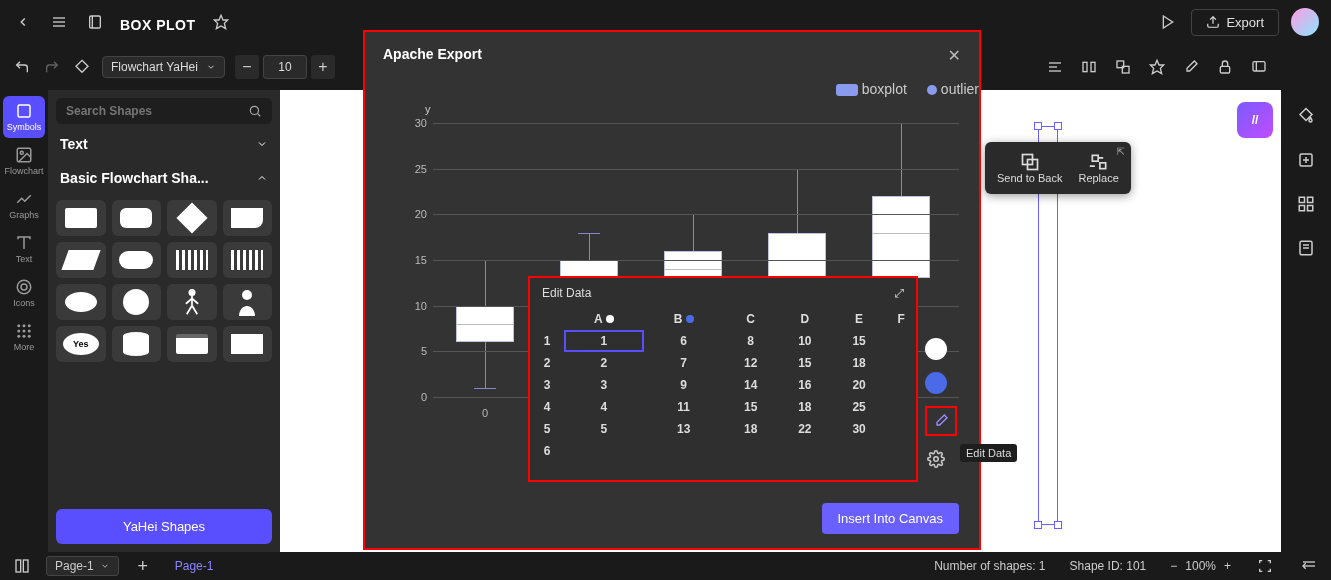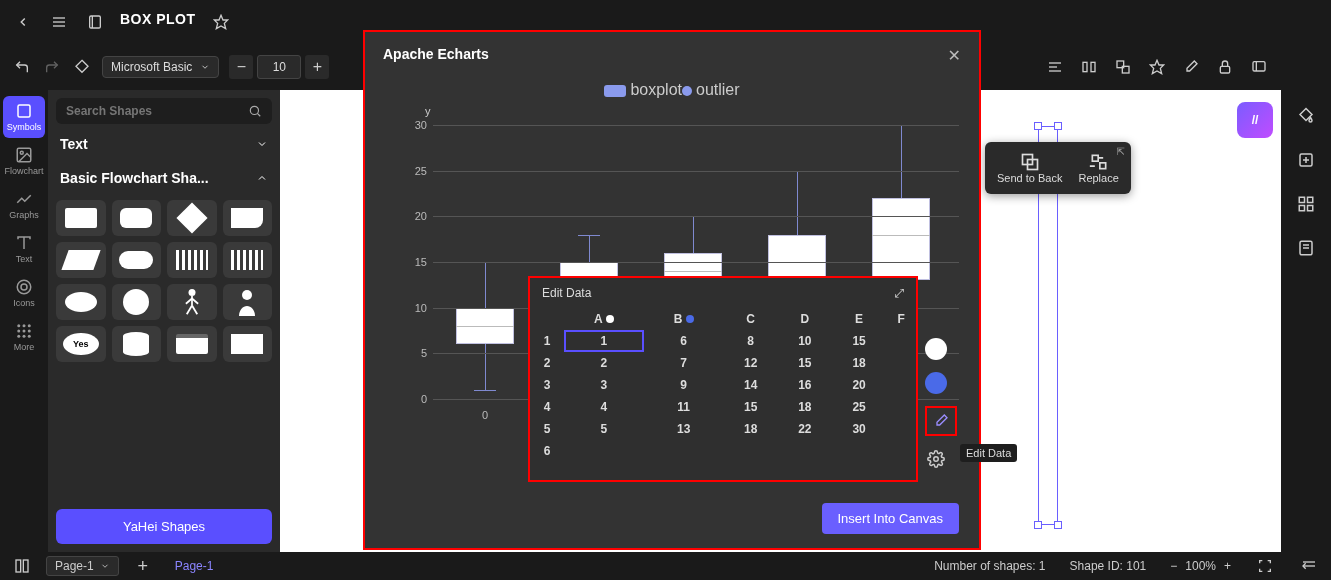--- a/index.html
+++ b/index.html
@@ -1,20 +1,20 @@
 <!DOCTYPE html>
 <html><head>
 <meta charset="utf-8">
 <style>
 * { box-sizing: border-box; margin: 0; padding: 0; font-family: -apple-system, BlinkMacSystemFont, "Segoe UI", sans-serif; }
 body { background: #1a1a1a; color: #e0e0e0; width: 1331px; height: 580px; overflow: hidden; position: relative; }
 
 
 .topbar { height: 44px; display: flex; align-items: center; padding: 0 12px; gap: 12px; background: #1a1a1a; }
-.topbar-left { display: flex; align-items: flex-start; gap: 14px; }
+.topbar-left { display: flex; align-items: flex-end; gap: 14px; }
 .topbar-right { display: flex; align-items: center; gap: 12px; margin-left: auto; }
 .icon-btn { width: 22px; height: 22px; display: flex; align-items: center; justify-content: center; cursor: pointer; color: #ccc; }
 .title-text { font-weight: 700; font-size: 14px; letter-spacing: 0.5px; color: #fff; }
 .export-btn { display: flex; align-items: center; gap: 6px; padding: 5px 14px; border: 1px solid #444; border-radius: 4px; cursor: pointer; font-size: 13px; }
 .avatar { width: 28px; height: 28px; border-radius: 50%; background: linear-gradient(135deg,#ff9de2,#8be3ff); }
 
 
 .toolbar { height: 46px; display: flex; align-items: center; padding: 0 12px; gap: 10px; background: #1a1a1a; }
 .tool-icon { width: 20px; height: 20px; display:flex; align-items:center; justify-content:center; color:#ccc; cursor:pointer; }
 .font-select { display: flex; align-items: center; background: #2a2a2a; border: 1px solid #444; border-radius: 4px; padding: 3px 8px; font-size: 12px; color: #ddd; gap: 8px; cursor:pointer; }
@@ -48,21 +48,21 @@
 
 .right-rail { width:50px; background:#1a1a1a; display:flex; flex-direction:column; align-items:center; padding-top:16px; gap:24px; }
 
 
 .modal { position:absolute; left:363px; top:30px; width:618px; height:520px; background:#333; border:2px solid red; z-index:50; }
 .modal-header { display:flex; justify-content:space-between; padding:14px 18px; }
 .modal-title { font-weight:700; font-size:14px; color:#fff; }
 .close-x { cursor:pointer; color:#bbb; font-size:16px; }
 
 
-.chart-legend { display:flex; justify-content:center; font-size:16px; margin-top:2px; color:#ccc; }
+.chart-legend { display:flex; justify-content:flex-end; gap:20px; font-size:14px; margin-top:2px; color:#ccc; }
 .legend-swatch { width:22px; height:12px; border-radius:3px; display:inline-block; margin-right:4px; vertical-align:middle; }
 .legend-circle { width:10px; height:10px; border-radius:50%; display:inline-block; margin-right:4px; vertical-align:middle; }
 .chart-wrap { position:relative; height:320px; margin:6px 20px 0 20px; }
 .y-label { position:absolute; left:40px; top:0; font-size:11px; color:#ccc; }
 .y-tick { position:absolute; left:14px; width:28px; text-align:right; font-size:11px; color:#bbb; }
 .gridline { position:absolute; left:48px; right:0; height:1px; background:#555; }
 .plot-area { position:absolute; left:48px; right:0; top:20px; bottom:26px; }
 .box-rect { position:absolute; background:#fff; border:1px solid #c0c0e0; }
 .whisker { position:absolute; width:1px; background:#7f89d0; left:50%; }
 .whisker-cap { position:absolute; height:1px; background:#7f89d0; width:22px; left:50%; transform:translateX(-50%); }
@@ -133,20 +133,36 @@
           <line x1="8" y1="3" x2="8" y2="21"></line>
         </svg>
       </div>
     <span class="title-text">BOX PLOT</span>
     <div class="icon-btn">
         <svg width="16" height="16" viewBox="0 0 24 24" fill="none" stroke="currentColor" stroke-width="2">
           <polygon points="12 2 15 9 22 9 17 14 19 22 12 18 5 22 7 14 2 9 9 9"></polygon>
         </svg>
       </div>
   </div>
+  <div class="topbar-right">
+    <div class="icon-btn">
+        <svg width="16" height="16" viewBox="0 0 24 24" fill="none" stroke="currentColor" stroke-width="2">
+          <polygon points="5 3 19 12 5 21"></polygon>
+        </svg>
+      </div>
+    <div class="export-btn">
+      <svg width="14" height="14" viewBox="0 0 24 24" fill="none" stroke="currentColor" stroke-width="2">
+          <path d="M21 15v4a2 2 0 0 1-2 2H5a2 2 0 0 1-2-2v-4"></path>
+          <polyline points="17 8 12 3 7 8"></polyline>
+          <line x1="12" y1="3" x2="12" y2="15"></line>
+        </svg>
+      <span>Export</span>
+    </div>
+    <div class="avatar"></div>
+  </div>
 </div>
 
 <div class="toolbar">
   <div class="tool-icon">
       <svg width="16" height="16" viewBox="0 0 24 24" fill="none" stroke="currentColor" stroke-width="2">
         <polyline points="9 14 4 9 9 4"></polyline>
         <path d="M20 20v-7a4 4 0 0 0-4-4H4"></path>
       </svg>
     </div>
   <div class="tool-icon" style="opacity:.4">
@@ -154,21 +170,21 @@
         <polyline points="15 14 20 9 15 4"></polyline>
         <path d="M4 20v-7a4 4 0 0 1 4-4h12"></path>
       </svg>
     </div>
   <div class="tool-icon">
       <svg width="16" height="16" viewBox="0 0 24 24" fill="none" stroke="currentColor" stroke-width="2">
         <path d="M12 2l9 9-9 9-9-9z"></path>
       </svg>
     </div>
   <div class="font-select">
-    <span>Microsoft Basic</span>
+    <span>Flowchart YaHei</span>
     <svg width="10" height="10" viewBox="0 0 24 24" fill="none" stroke="currentColor" stroke-width="2">
         <polyline points="6 9 12 15 18 9"></polyline>
       </svg>
   </div>
   <div class="size-control">
     <div class="size-btn">−</div>
     <input class="size-input" value="10" style="">
     <div class="size-btn">+</div>
   </div>
   <div class="toolbar-right-icons">
@@ -414,21 +430,21 @@
         <rect x="4" y="4" width="7" height="7"></rect>
         <rect x="13" y="13" width="7" height="7"></rect>
         <path d="M11 7h6M7 17H1"></path>
       </svg>
     <span>Replace</span>
   </div>
 </div>
 
 <div class="modal">
   <div class="modal-header">
-    <span class="modal-title">Apache Echarts</span>
+    <span class="modal-title">Apache Export</span>
     <span class="close-x">✕</span>
   </div>
   <div class="chart-legend">
     <span><span class="legend-swatch" style="background:#8a9aed"></span><span>boxplot</span></span>
     <span><span class="legend-circle" style="background:#8a9aed"></span><span>outlier</span></span>
   </div>
   <div class="chart-wrap">
     <span class="y-label">y</span>
     <div class="plot-area" id="plot">
         <div style="position: absolute; left: 23px; width: 58px; top: 0px; height: 274px;">

